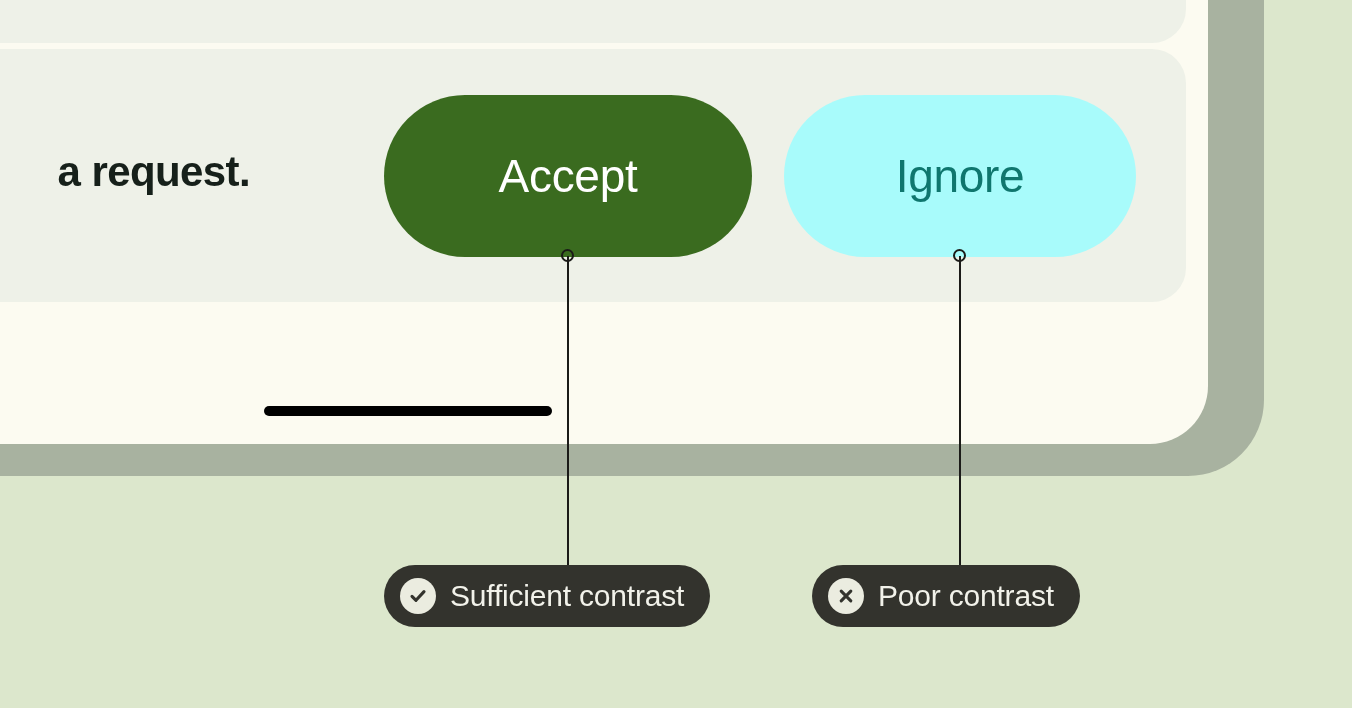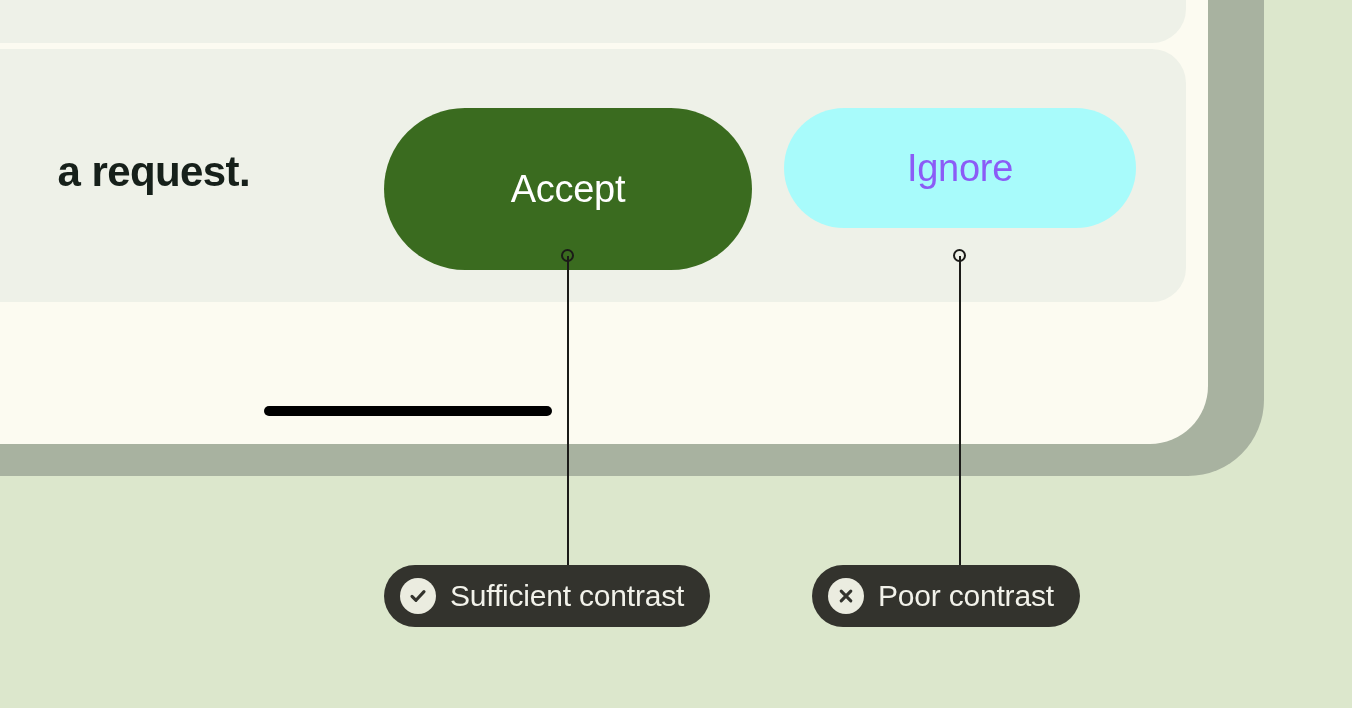--- a/index.html
+++ b/index.html
@@ -76,43 +76,42 @@
 
   
   .btn {
     position: absolute;
     display: flex;
     align-items: center;
     justify-content: center;
     border: none;
     border-radius: 84px;
     font-family: "Liberation Sans", sans-serif;
-    font-size: 38px;
+    font-size: 46px;
     font-weight: 400;
     letter-spacing: -0.3px;
     padding: 0;
     cursor: pointer;
     line-height: 1;
-    margin-top: 13px;
   }
   .btn-accept {
     left: 384px;
     top: 95px;
     width: 368px;
     height: 162px;
     background: #3a6b1f;
     color: #ffffff;
   }
   .btn-ignore {
     left: 784px;
     top: 95px;
     width: 352px;
-    height: 120px;
+    height: 162px;
     background: #a8fbfb;
-    color: #8b5cf6;
+    color: #0f766e;
   }
 
   
   .home-indicator {
     position: absolute;
     left: 264px;
     top: 406px;
     width: 288px;
     height: 10px;
     background: #000000;

